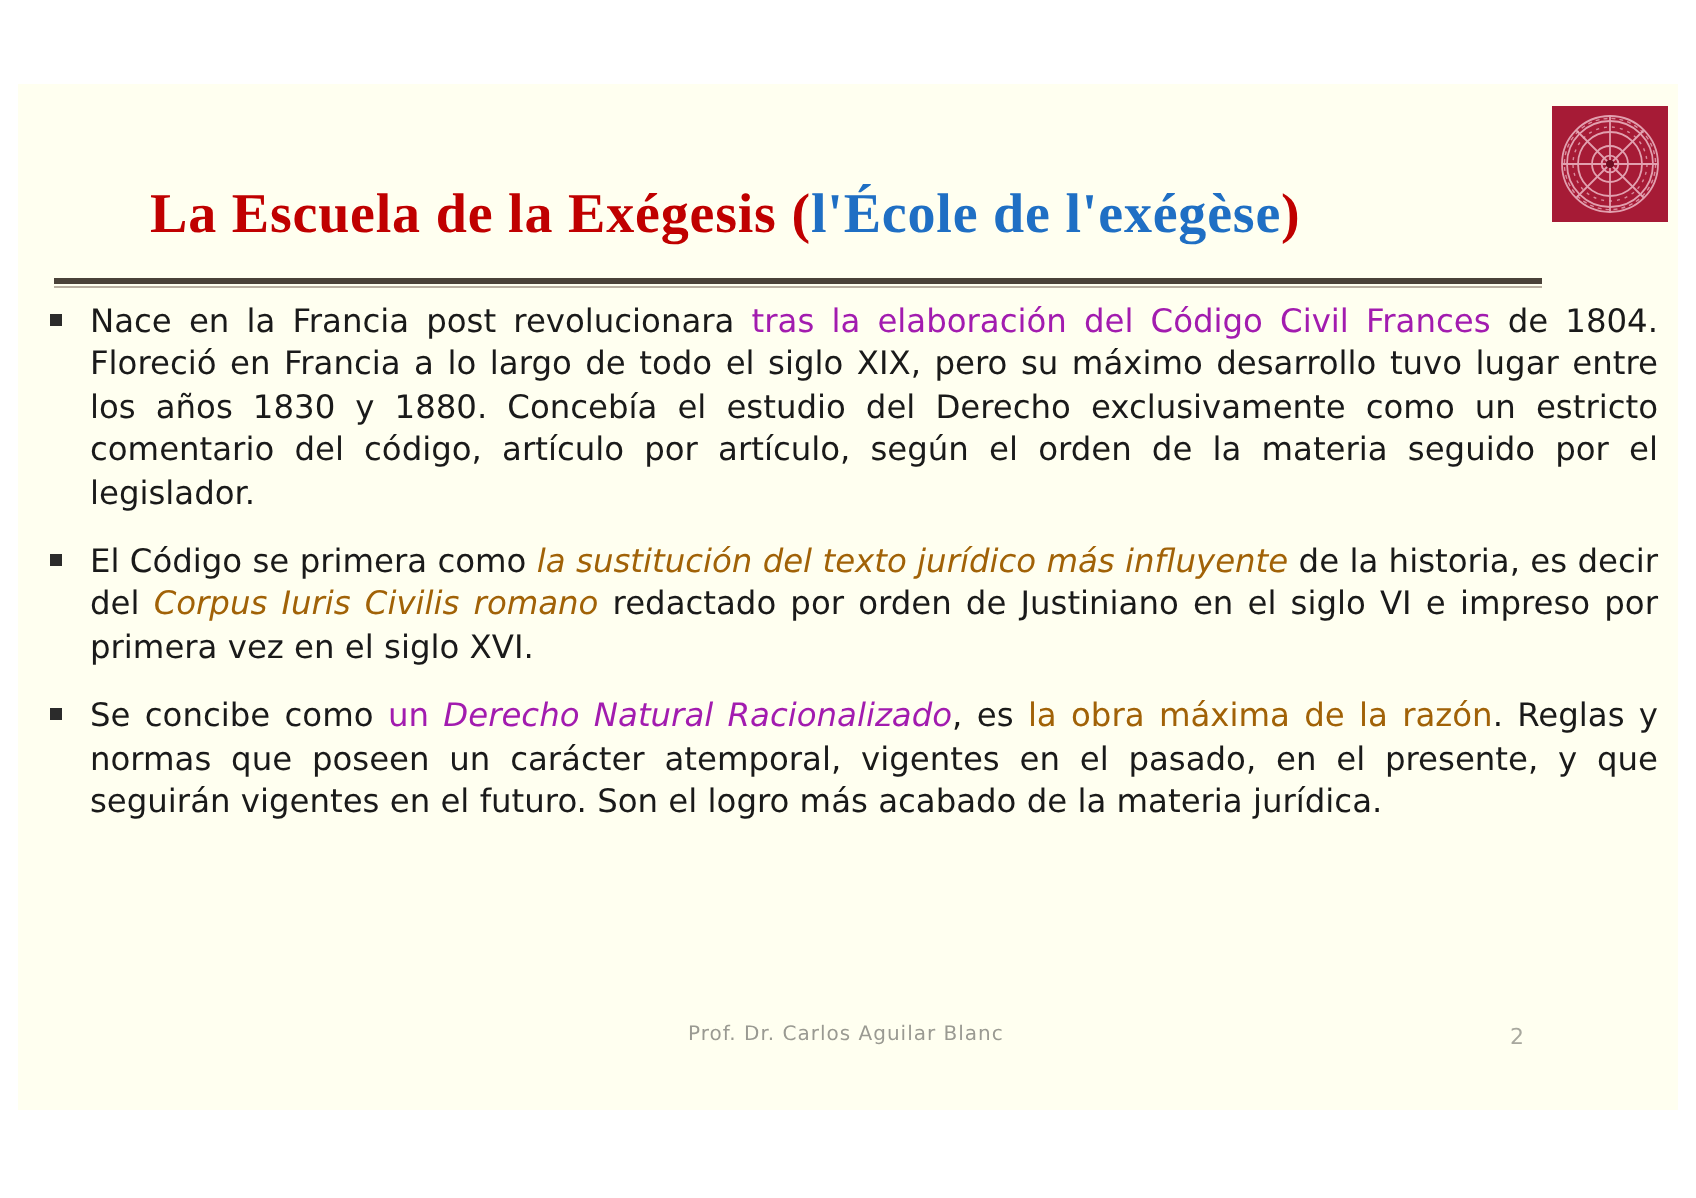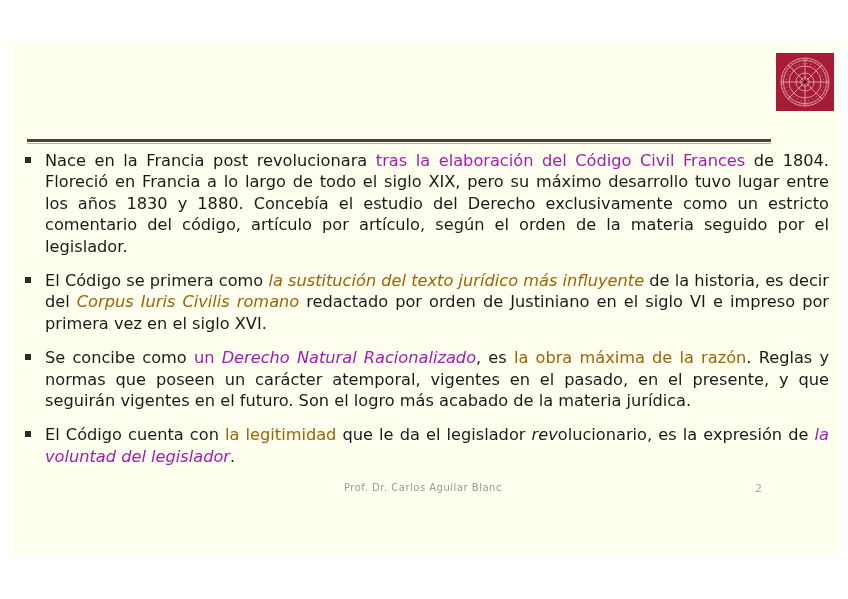--- a/index.html
+++ b/index.html
@@ -106,21 +106,21 @@
   }
 
   .red    { color: #a21caf; }
   .blue   { color: #a16207; }
   .italic { font-style: italic; }
 
   
   #footer {
     position: absolute;
     left: 0px;
-    top: 440px;
+    top: 470px;
     width: 750px;
     height: 20px;
   }
   #footer-author {
     position: absolute;
     left: 335px;
     top: 0px;
     font-family: "DejaVu Sans", sans-serif;
     font-size: 10px;
     color: #9a9a92;
@@ -155,36 +155,36 @@
         <line x1="46" y1="12" x2="12" y2="46"></line>
       </g>
       <g stroke="#e6a8b6" fill="none" stroke-width="0.7" opacity="0.8">
         <circle cx="29" cy="29" r="22.8" stroke-dasharray="2 2"></circle>
         <circle cx="29" cy="29" r="18.5" stroke-dasharray="1.5 2.5"></circle>
       </g>
       <circle cx="29" cy="29" r="2" fill="#6e0f22" stroke="none"></circle>
     </svg>
   </div>
 
+  <div id="title-block">
+    <div id="title"><span class="t-red">La Escuela de la Exégesis</span><span class="t-red">  </span><span class="t-red">(</span><span class="t-blue">l'École de l'exégèse</span><span class="t-red">)</span></div>
+  </div>
   <div id="rule-top"></div>
   <div id="rule-bot"></div>
 
   <div id="body-block">
     <div class="para">
       <span class="bullet"></span><span class="runs"><span>Nace en la Francia post revolucionara </span><span class="red">tras la elaboración del Código Civil Frances</span><span> de 1804. Floreció en Francia a lo largo de todo el siglo XIX, pero su máximo desarrollo tuvo lugar entre los años 1830 y 1880. Concebía el estudio del Derecho exclusivamente como un estricto comentario del código, artículo por artículo, según el orden de la materia seguido por el legislador.</span></span>
     </div>
     <div class="para">
       <span class="bullet"></span><span class="runs"><span>El Código se primera como </span><span class="blue italic">la sustitución del texto jurídico más influyente</span><span> de la historia, es decir del </span><span class="blue italic">Corpus Iuris Civilis romano</span><span> redactado por orden de Justiniano en el siglo VI e impreso por primera vez en el siglo XVI.</span></span>
     </div>
     <div class="para">
       <span class="bullet"></span><span class="runs"><span>Se concibe como </span><span class="red">un </span><span class="red italic">Derecho Natural Racionalizado</span><span>, es </span><span class="blue">la obra máxima de la razón</span><span>. Reglas y normas que poseen un carácter atemporal, vigentes en el pasado, en el presente, y que seguirán vigentes en el futuro. Son el logro más acabado de la materia jurídica.</span></span>
     </div>
-    <div class="para">
-      <span class="bullet"></span><span class="runs"><span>El Código cuenta con </span><span class="blue">la legitimidad</span><span> que le da el legislador </span><span class="italic">rev</span><span>olucionario, es la expresión de </span><span class="red italic">la voluntad del legislador</span><span>.</span></span>
-    </div>
   </div>
 
   <div id="footer">
     <div id="footer-author">Prof. Dr.  Carlos Aguilar Blanc</div>
     <div id="footer-page">2</div>
   </div>
 
 </div>
 
 </body></html>

